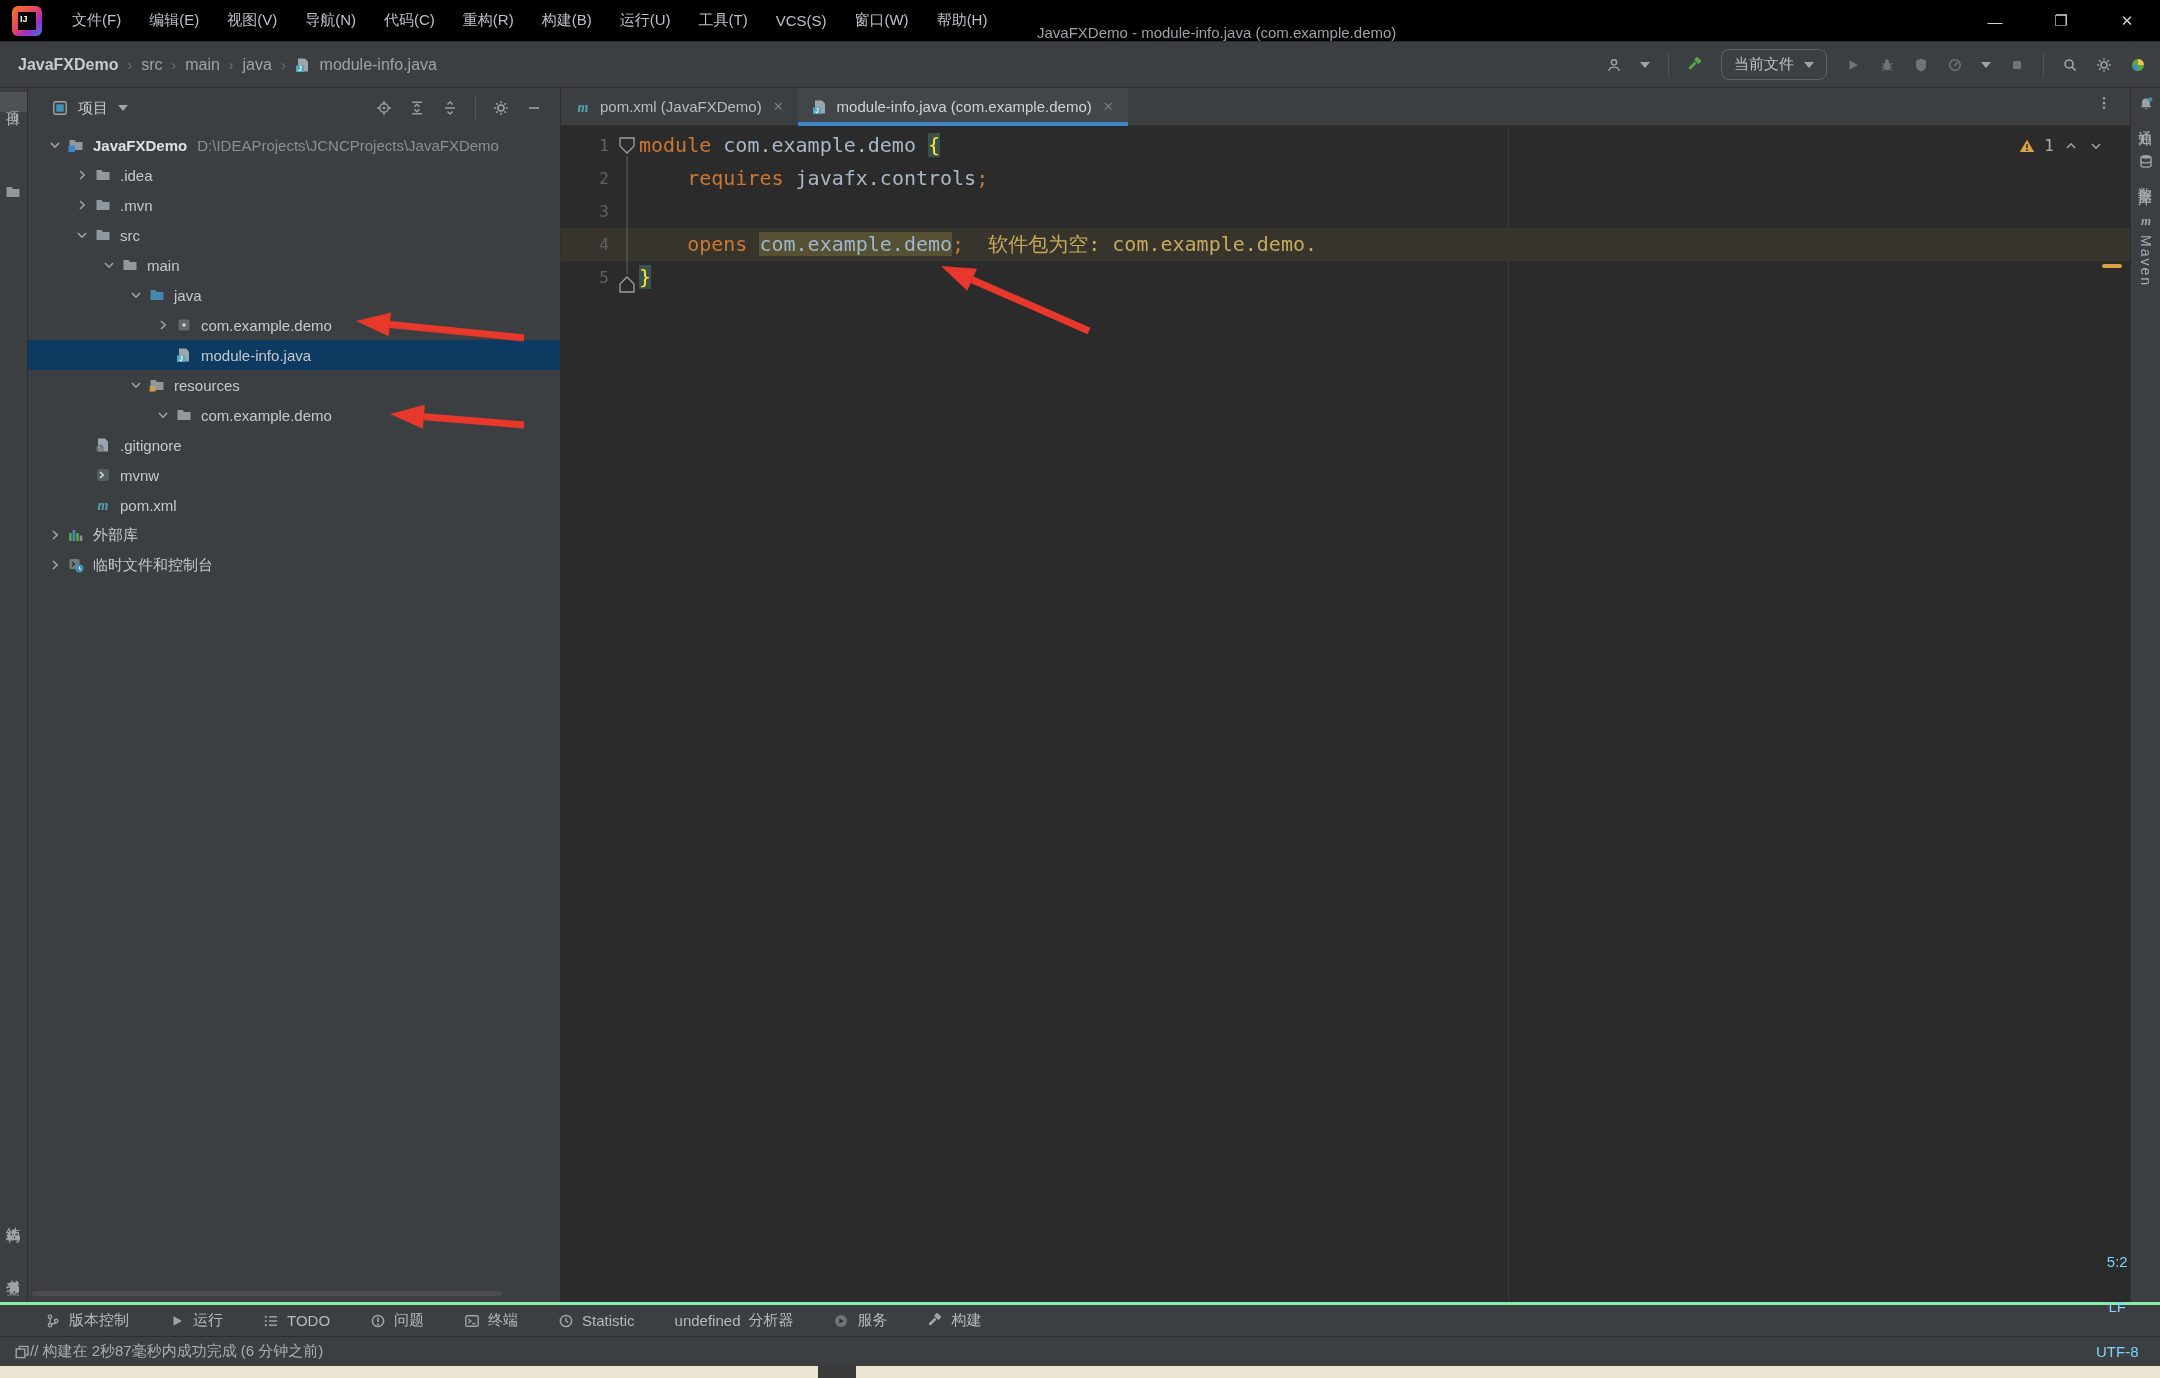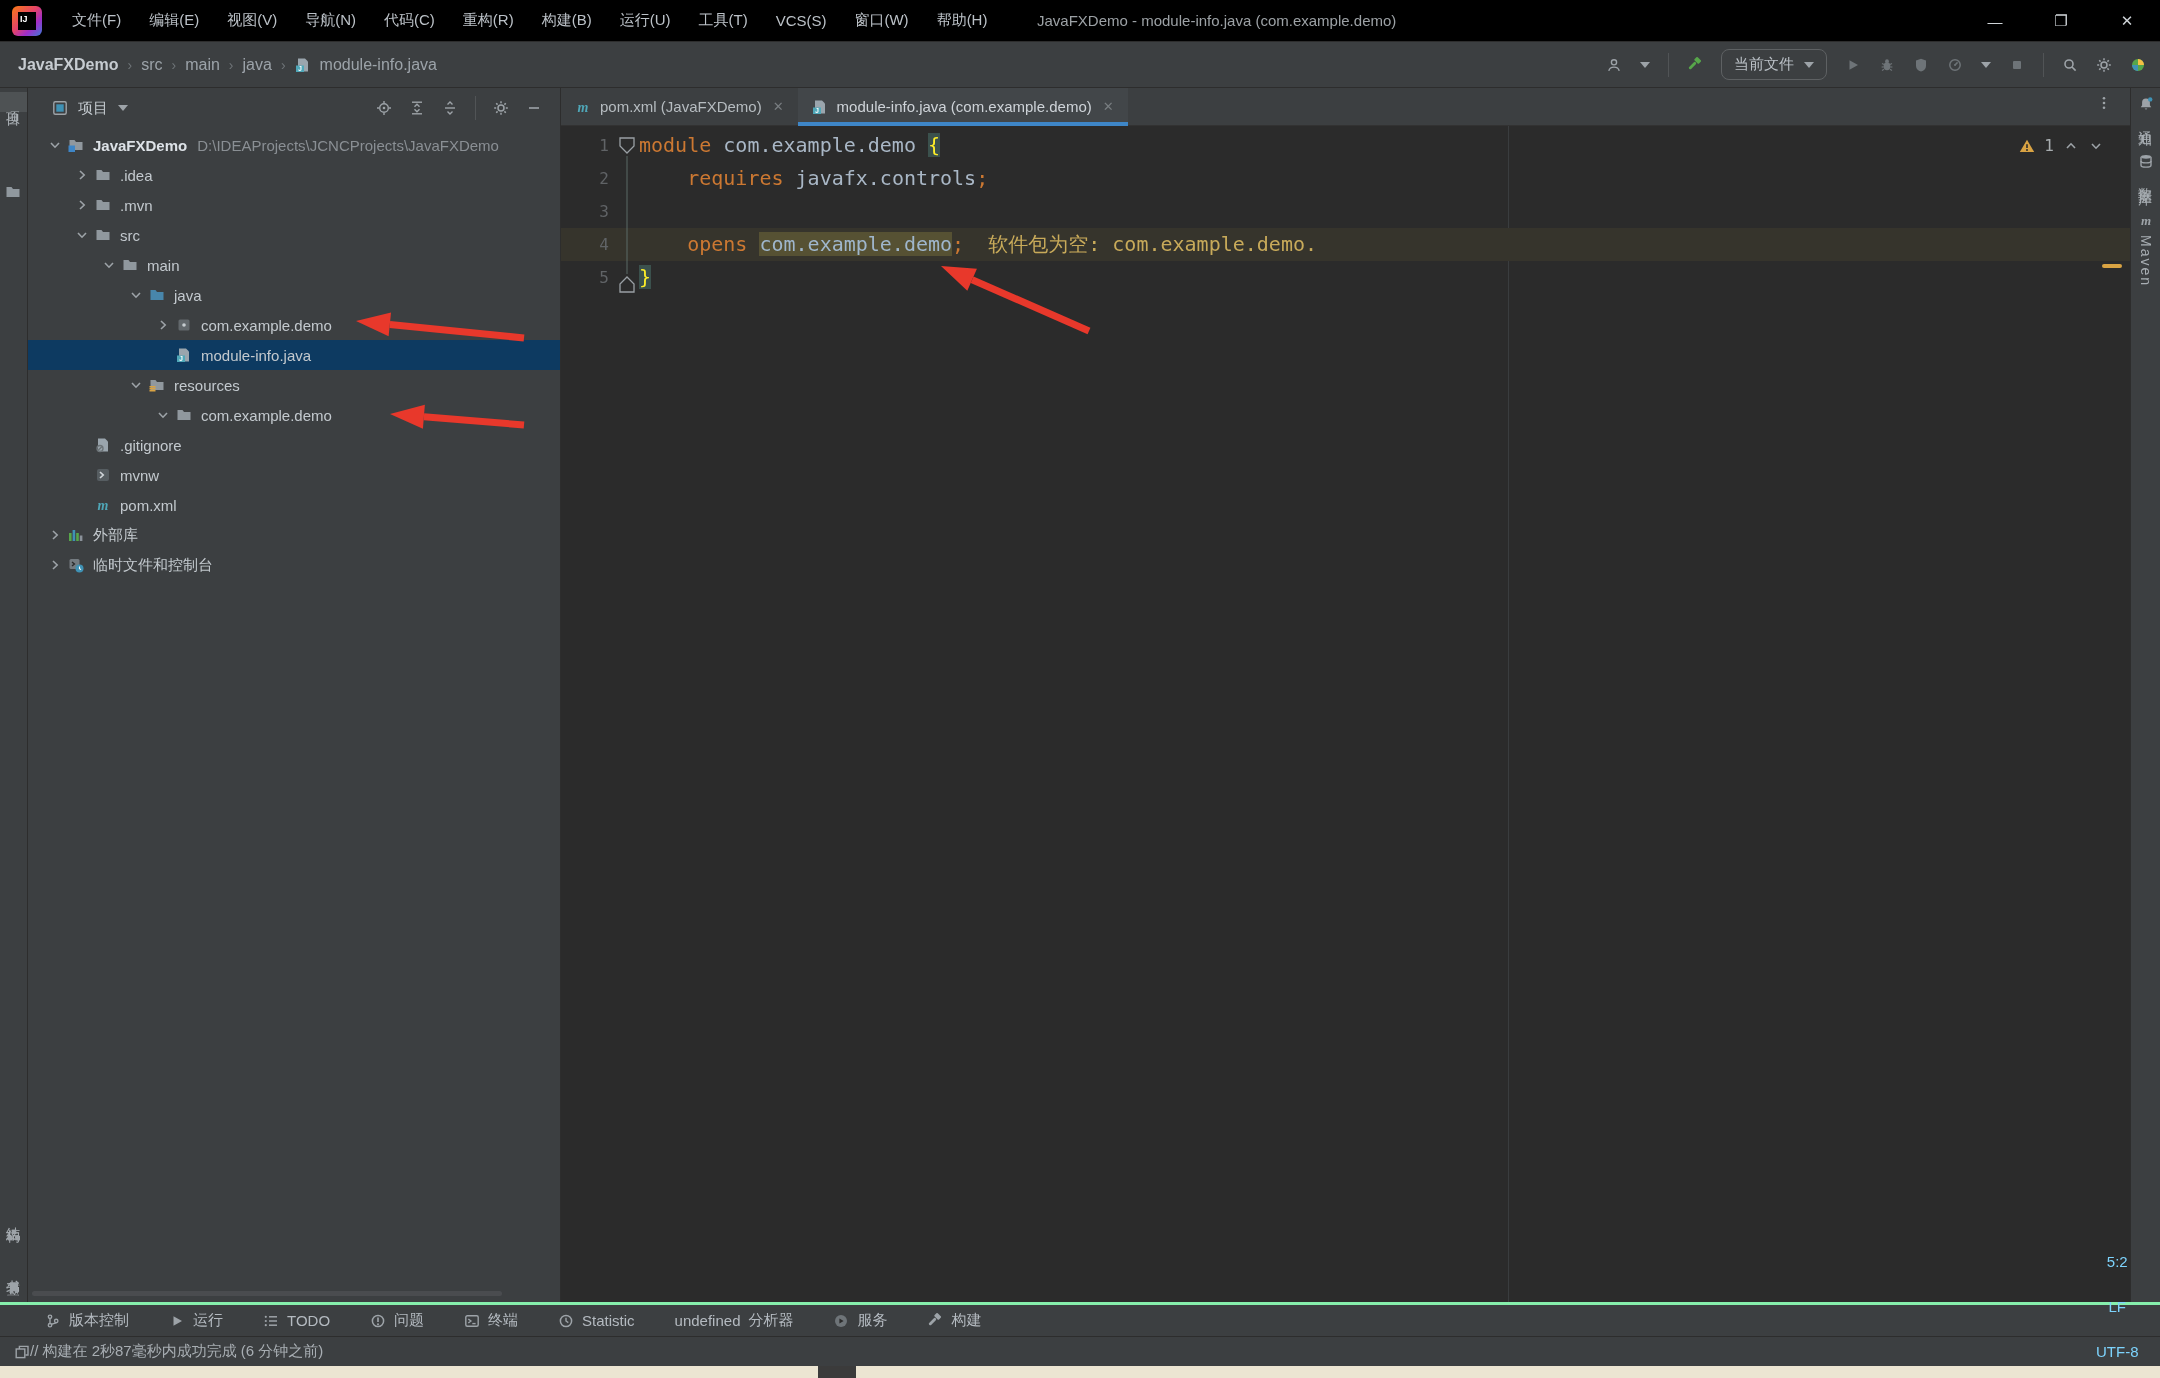--- a/index.html
+++ b/index.html
@@ -11,21 +11,21 @@
   
   #titlebar{position:absolute;left:0;top:0;width:2160px;height:42px;background:#000000;
             display:flex;align-items:center;border-bottom:1px solid #2d2d2d;box-sizing:border-box;}
   #logo{width:30px;height:30px;margin:0 18px 0 12px;border-radius:6px;
         background:linear-gradient(135deg,#f97a12 0%,#e4426b 45%,#9f2ec9 70%,#3b7bd8 100%);
         display:flex;align-items:center;justify-content:center;}
   #logo .inner{width:18px;height:18px;background:#000;color:#fff;font-size:9px;font-weight:bold;
         display:flex;align-items:flex-start;justify-content:flex-start;padding:2px;box-sizing:border-box;}
   #menu-bar{display:flex;align-items:center;gap:4px;}
   .menu-item{padding:4px 12px;font-size:15px;color:#bbc1c7;border-radius:4px;}
-  #window-title{position:absolute;left:1037px;top:0;height:42px;line-height:42px;
+  #window-title{position:absolute;left:1037px;top:12px;height:42px;line-height:42px;
         font-size:15px;color:#9ca1a5;white-space:nowrap;}
   #win-controls{position:absolute;right:0;top:0;height:42px;display:flex;}
   .win-btn{width:66px;height:42px;display:flex;align-items:center;justify-content:center;
         color:#cfd4d8;font-size:15px;}
 
   
   #navbar{position:absolute;left:0;top:42px;width:2160px;height:46px;background:#3c3f41;
           border-bottom:1px solid #2d2d2d;box-sizing:border-box;}
   #breadcrumbs{position:absolute;left:18px;top:0;height:45px;display:flex;align-items:center;gap:9px;}
   .crumb{font-size:16px;color:#9ca3a9;}

